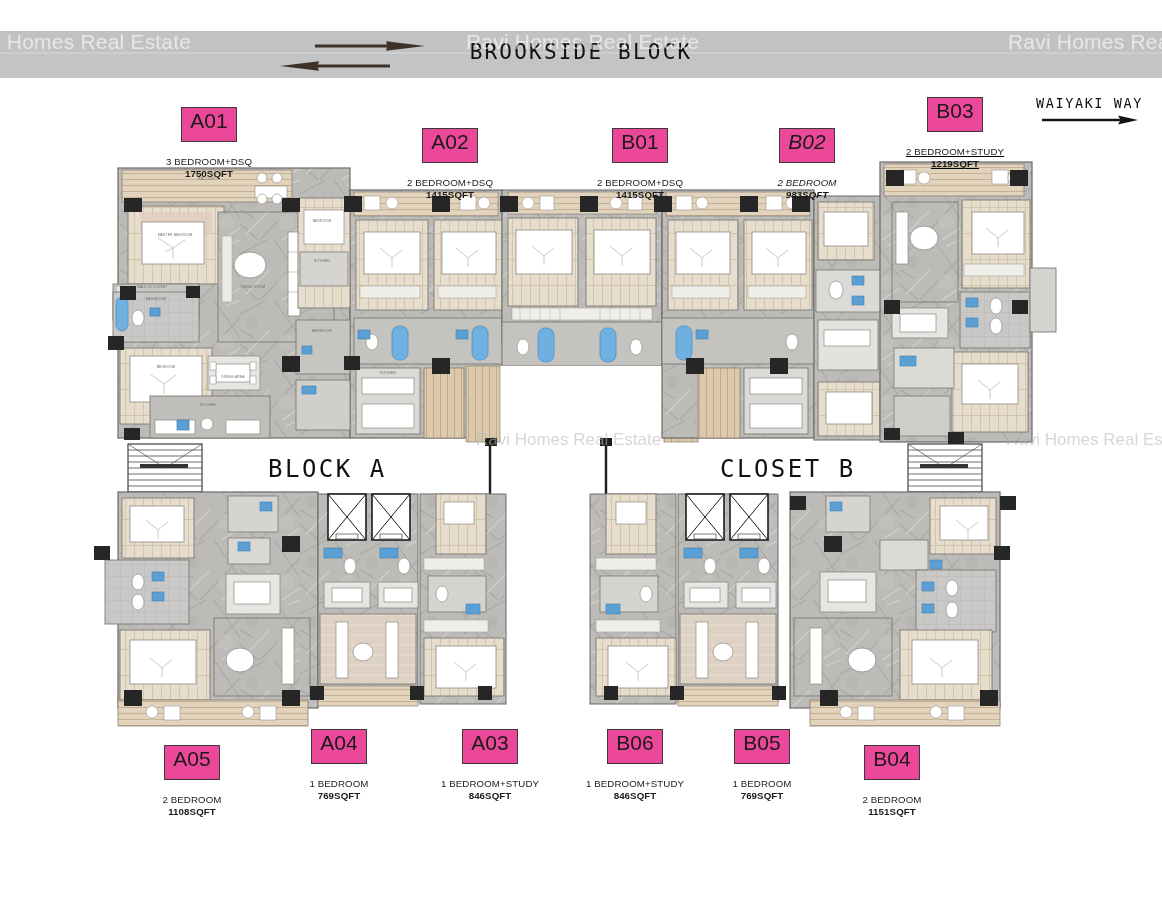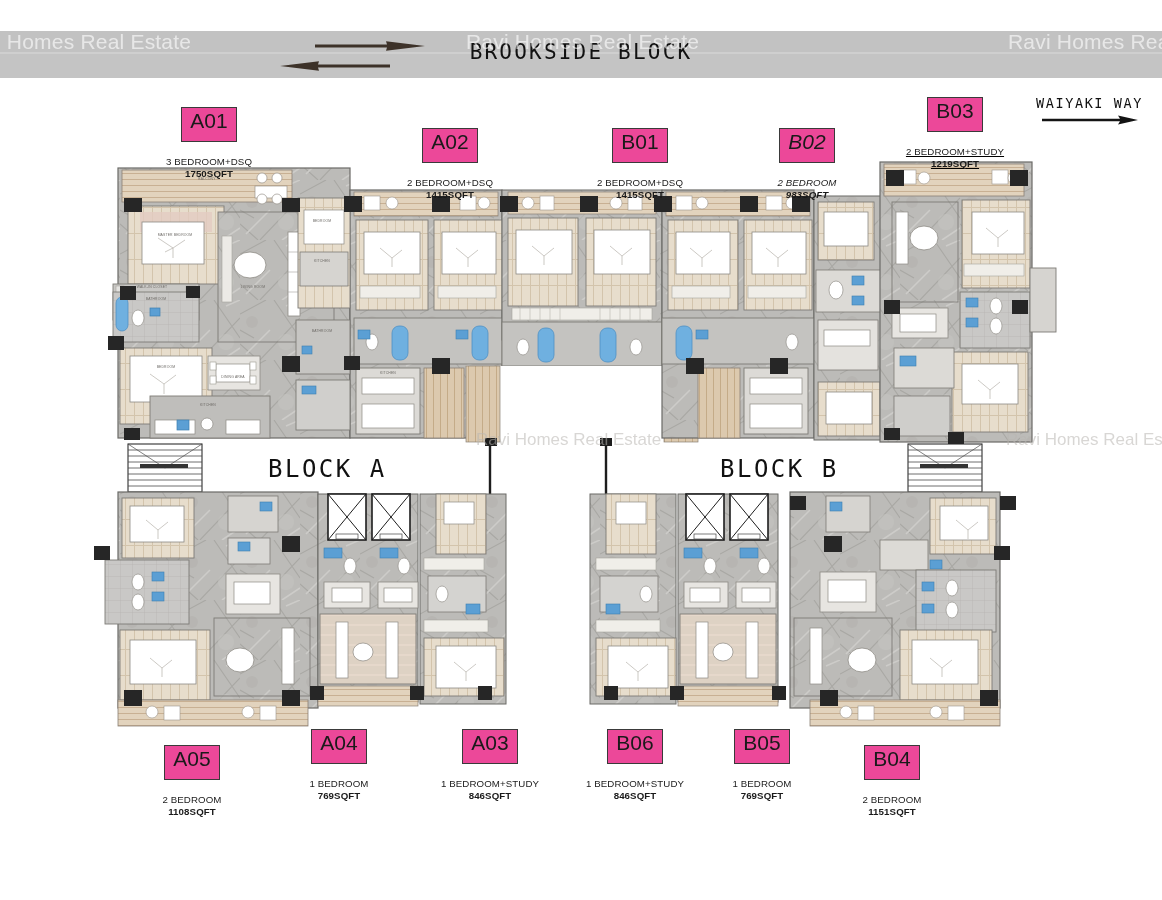--- a/index.html
+++ b/index.html
@@ -505,21 +505,21 @@
 
 <div id="wm-layer">
   <div class="wm" style="left:-42px;top:30px;">Ravi Homes Real Estate</div>
   <div class="wm" style="left:466px;top:30px;">Ravi Homes Real Estate</div>
   <div class="wm" style="left:1008px;top:30px;">Ravi Homes Real Estate</div>
   <div class="wm-faint" style="left:476px;top:430px;">Ravi Homes Real Estate</div>
   <div class="wm-faint" style="left:1006px;top:430px;">Ravi Homes Real Estate</div>
 </div>
 
 <div class="block-label" id="blk-a" style="left: 268px; top: 455px;">BLOCK A</div>
-<div class="block-label" id="blk-b" style="left: 720px; top: 455px;">BLOCK B</div>
+<div class="block-label" id="blk-b" style="left: 720px; top: 455px;">CLOSET B</div>
 
 <div class="unit-callout" id="u-a01" style="left: 209px; top: 107px;">
   <div class="unit-code">A01</div>
   <div class="unit-desc">3 BEDROOM+DSQ</div>
   <div class="unit-area">1750SQFT</div>
 </div>
 <div class="unit-callout" id="u-a02" style="left: 450px; top: 128px;">
   <div class="unit-code">A02</div>
   <div class="unit-desc">2 BEDROOM+DSQ</div>
   <div class="unit-area">1415SQFT</div>

